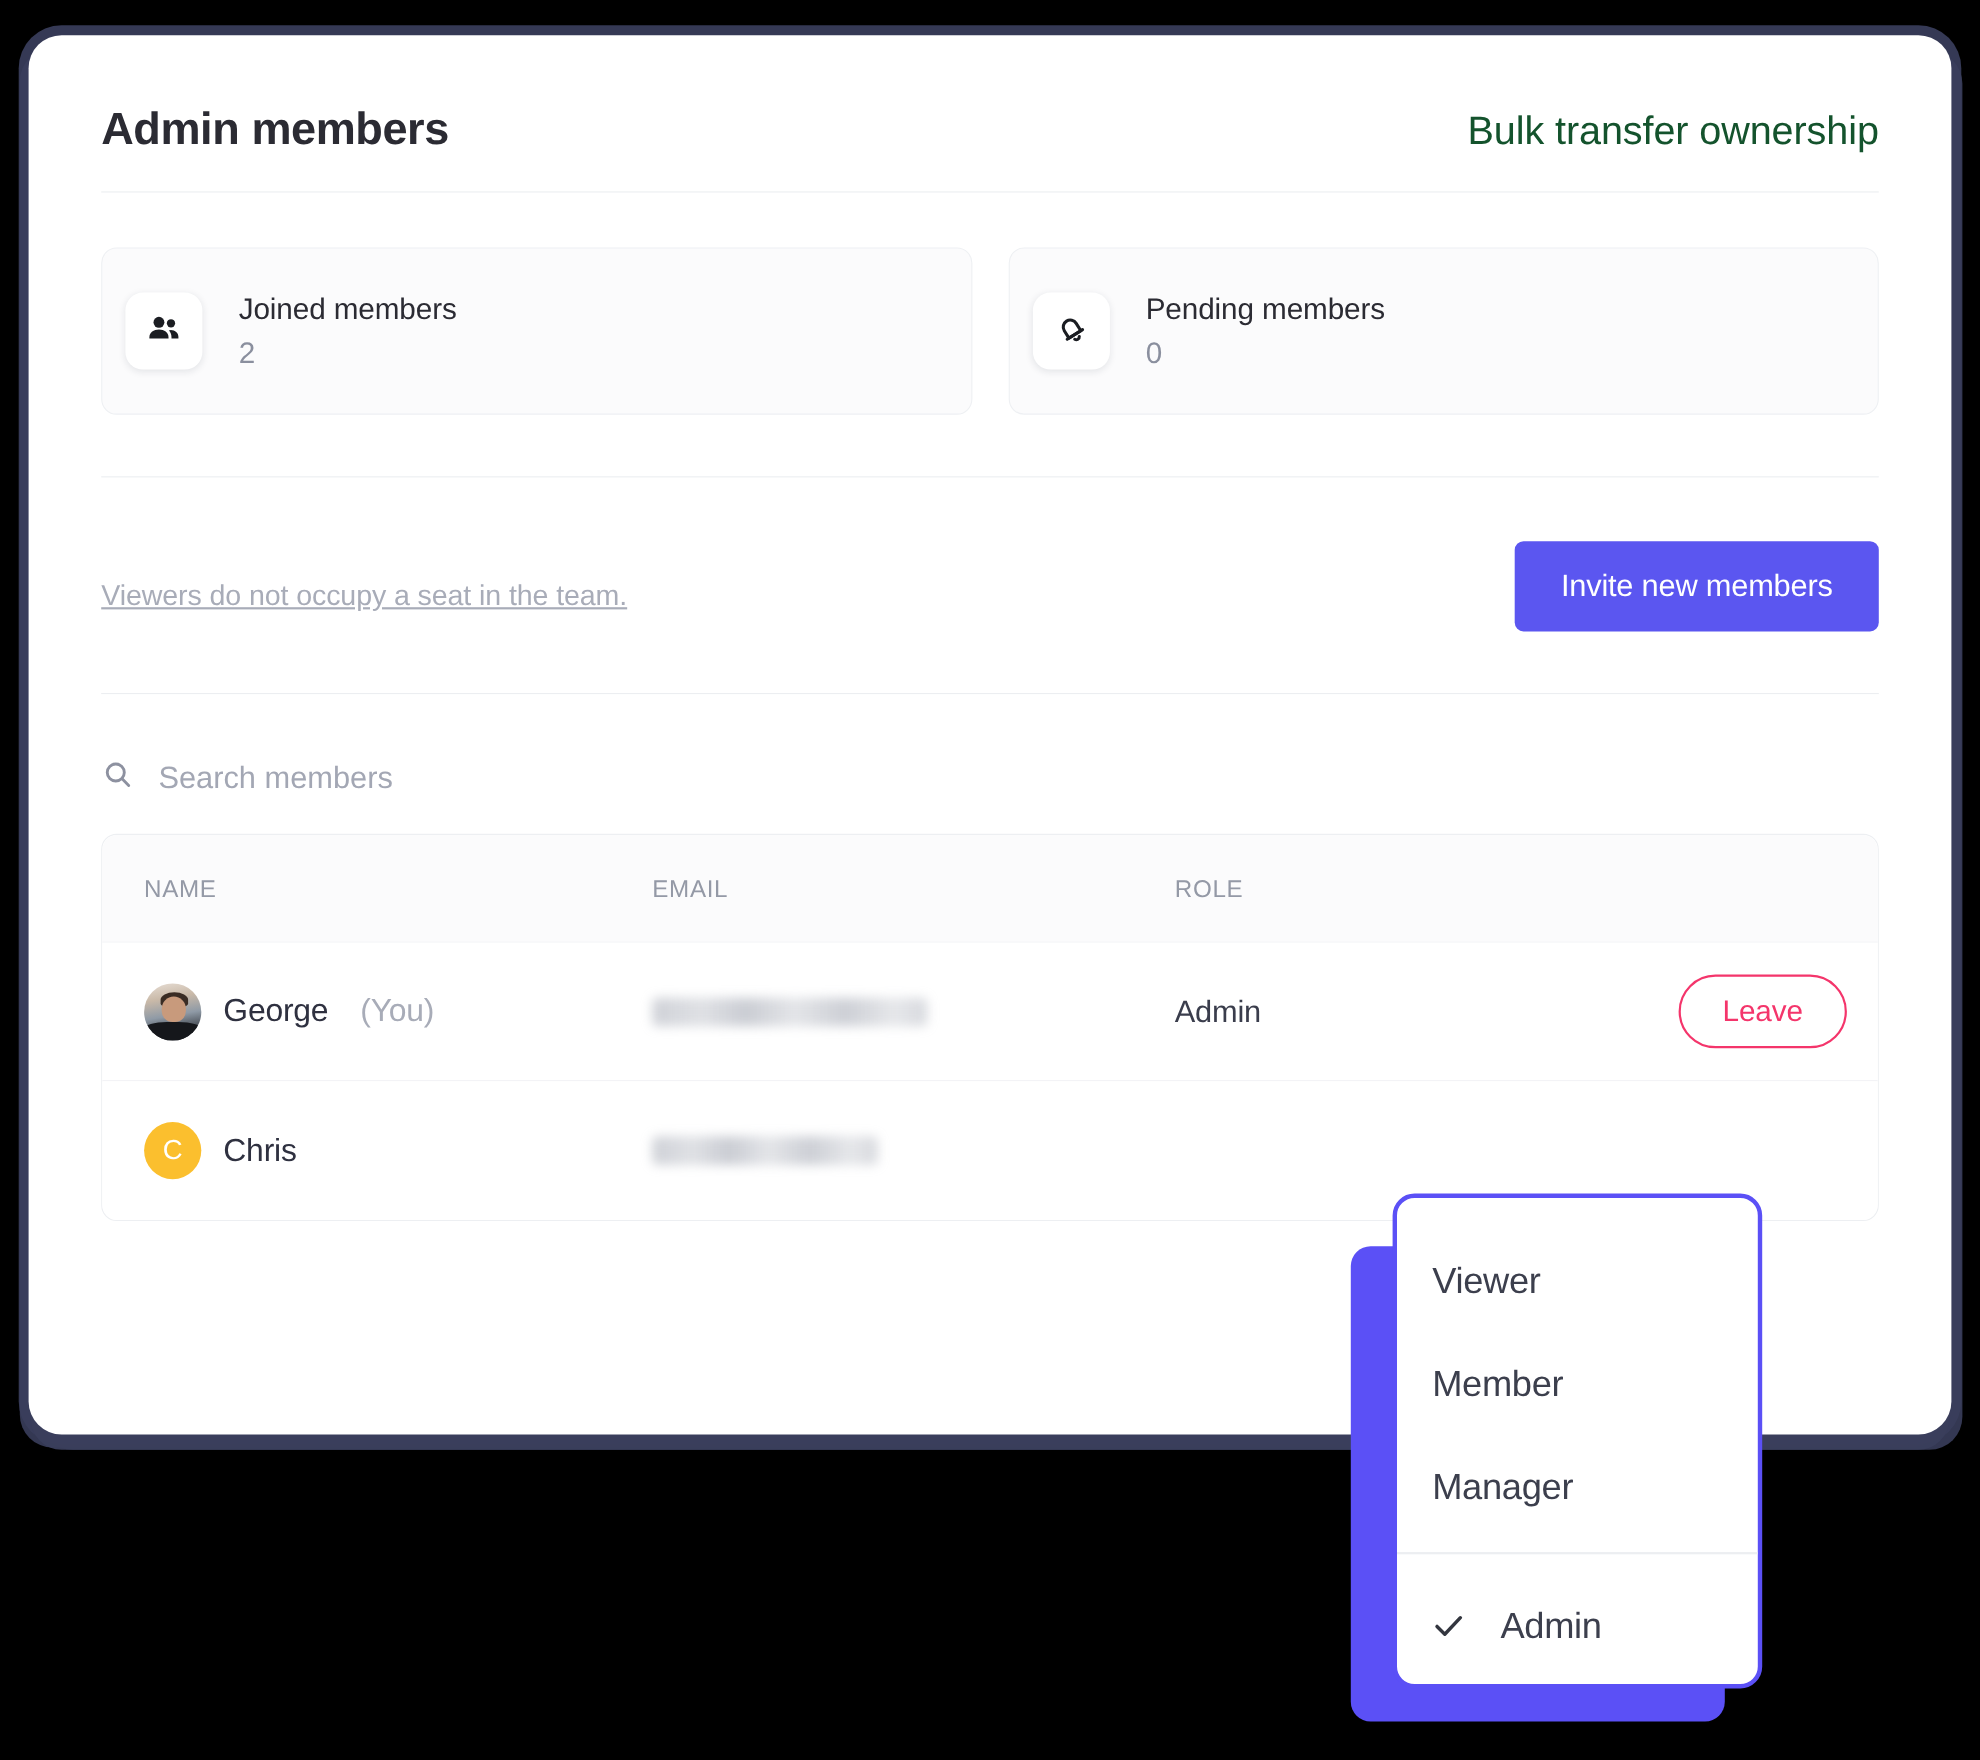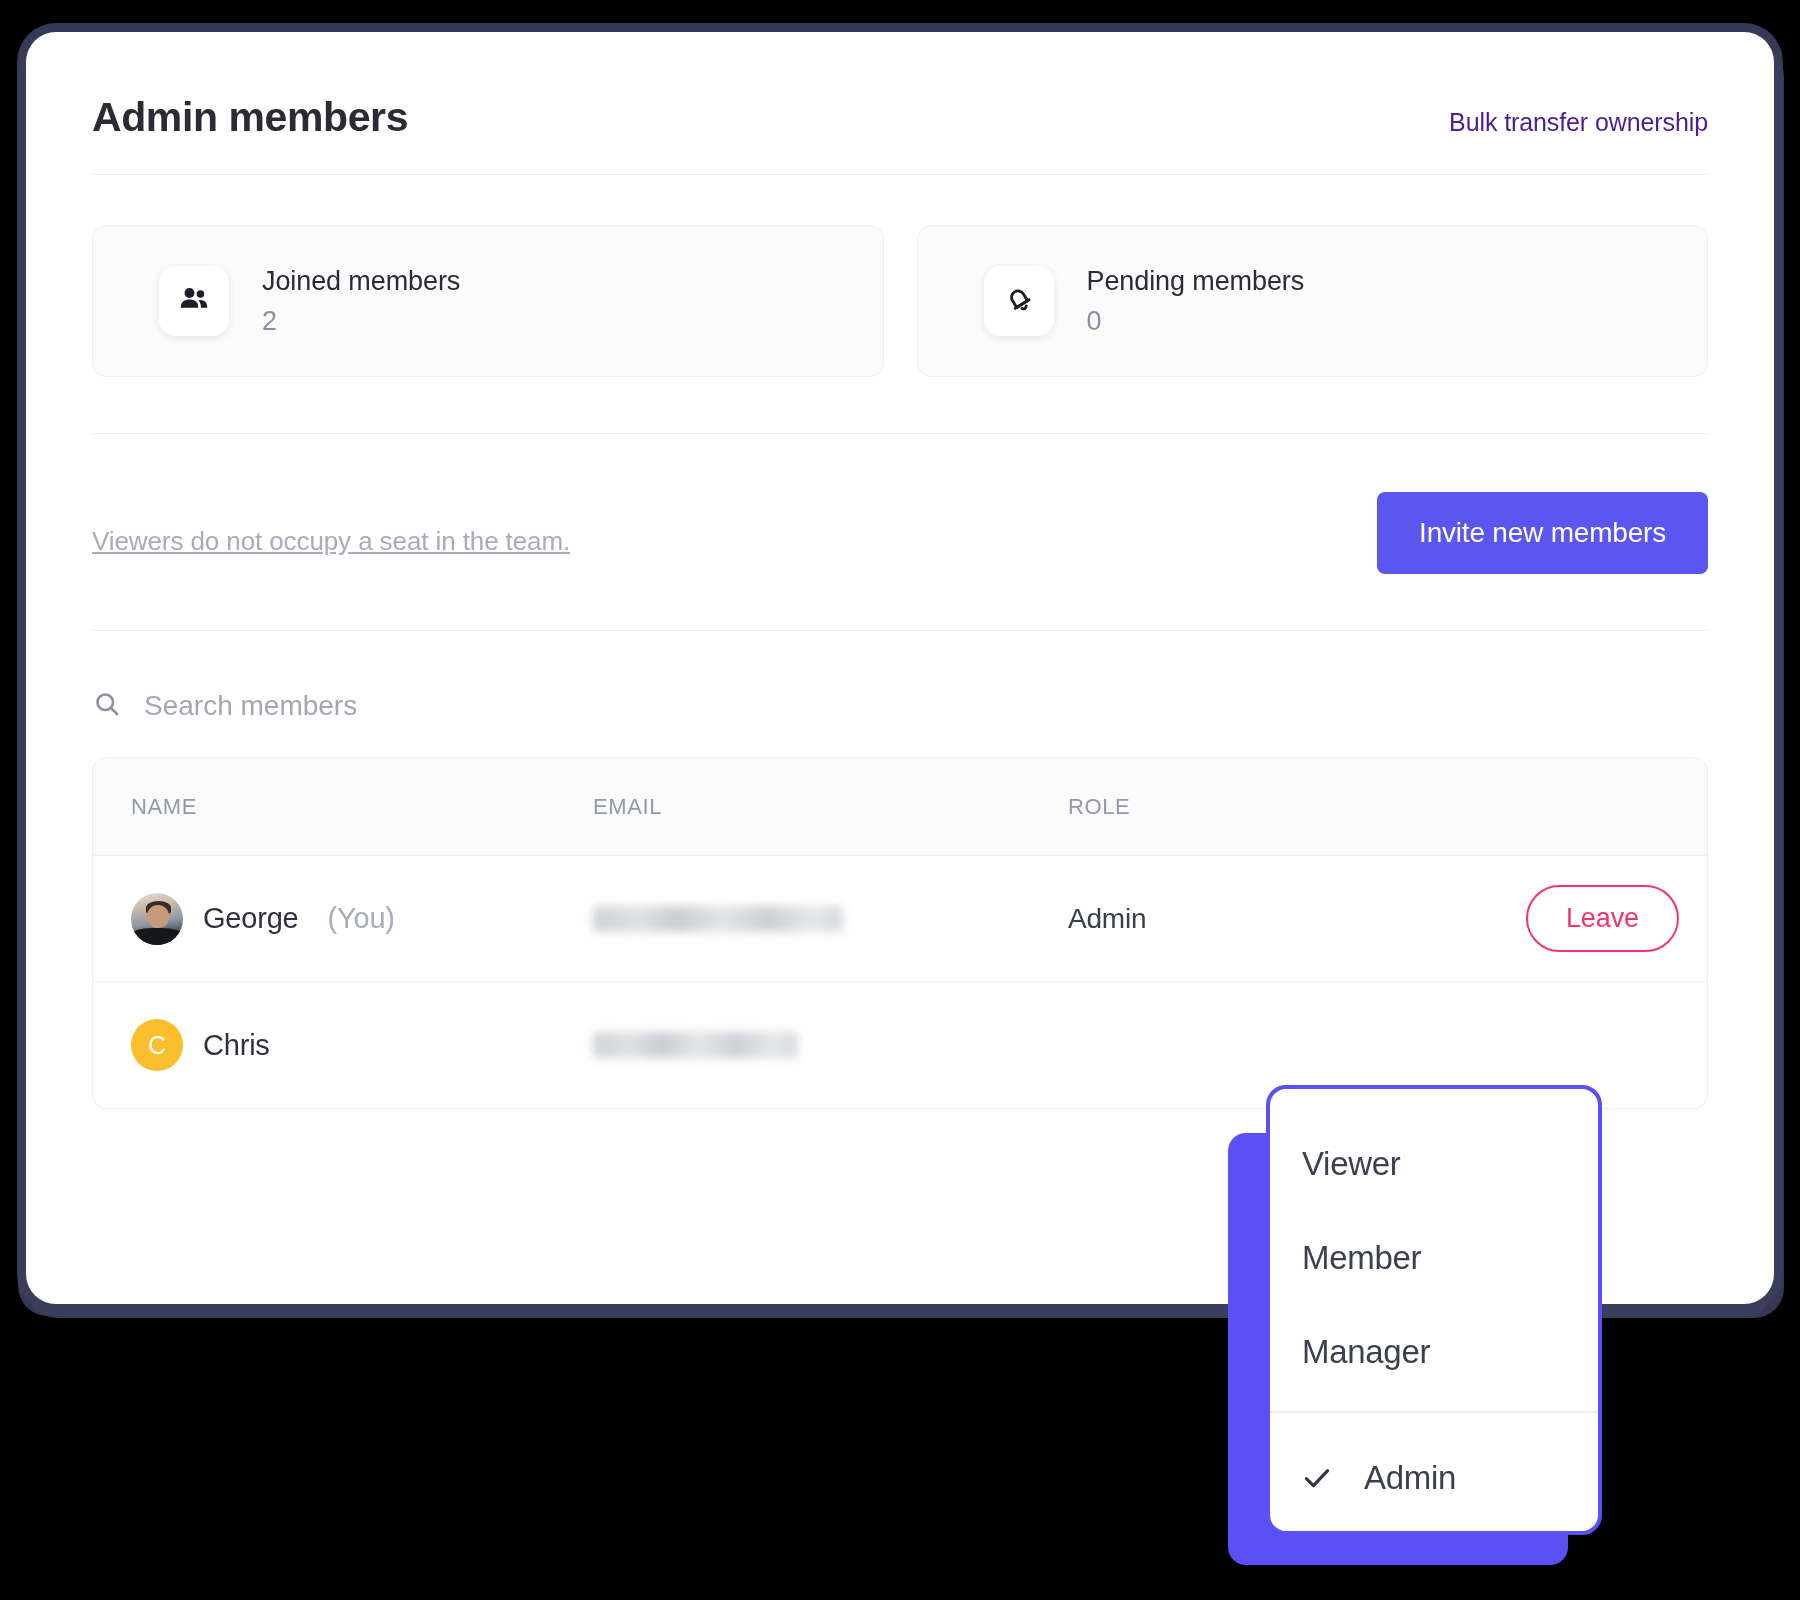--- a/index.html
+++ b/index.html
@@ -50,22 +50,22 @@
     justify-content: space-between;
     padding-top: 62px;
   }
   .page-title {
     font-size: 41px;
     font-weight: bold;
     color: #2b2b33;
     letter-spacing: -0.4px;
   }
   .bulk-link {
-    font-size: 25px;
-    color: #4c1d95;
+    font-size: 36px;
+    color: #14532d;
     cursor: pointer;
     letter-spacing: -0.1px;
   }
 
   .divider {
     height: 1px;
     background: #eceef1;
     margin-top: 33px;
   }
 
@@ -76,21 +76,21 @@
     margin-top: 50px;
   }
   .stat-card {
     flex: 1;
     height: 152px;
     border: 1px solid #eef0f3;
     border-radius: 14px;
     background: #fbfbfc;
     display: flex;
     align-items: center;
-    padding: 0 66px;
+    padding: 0 21px;
   }
   .stat-icon-box {
     width: 70px;
     height: 70px;
     background: #ffffff;
     border-radius: 16px;
     box-shadow: 0 2px 7px rgba(30,35,60,0.10);
     display: flex;
     align-items: center;
     justify-content: center;

